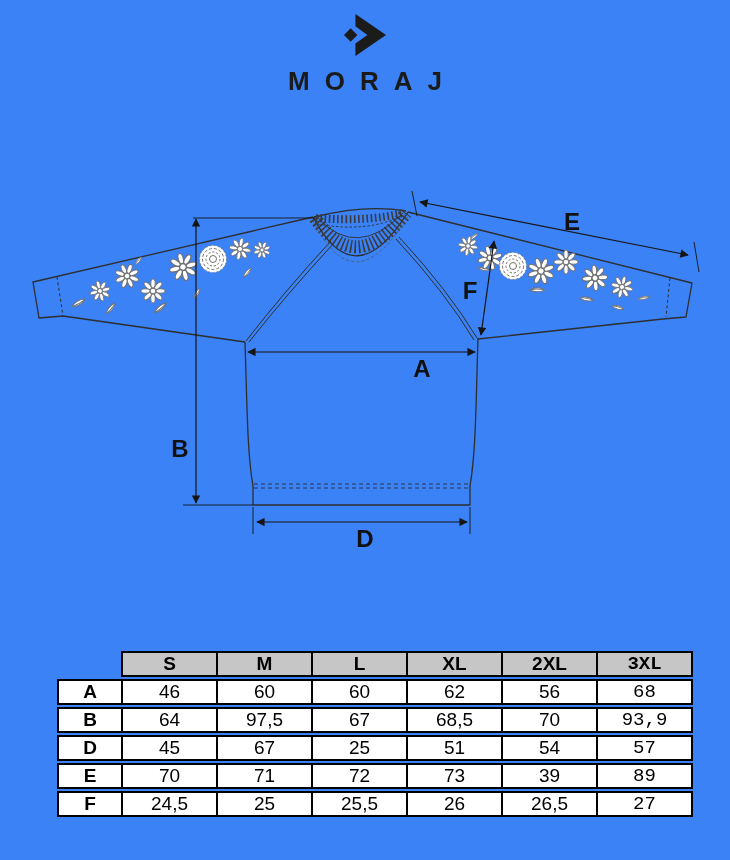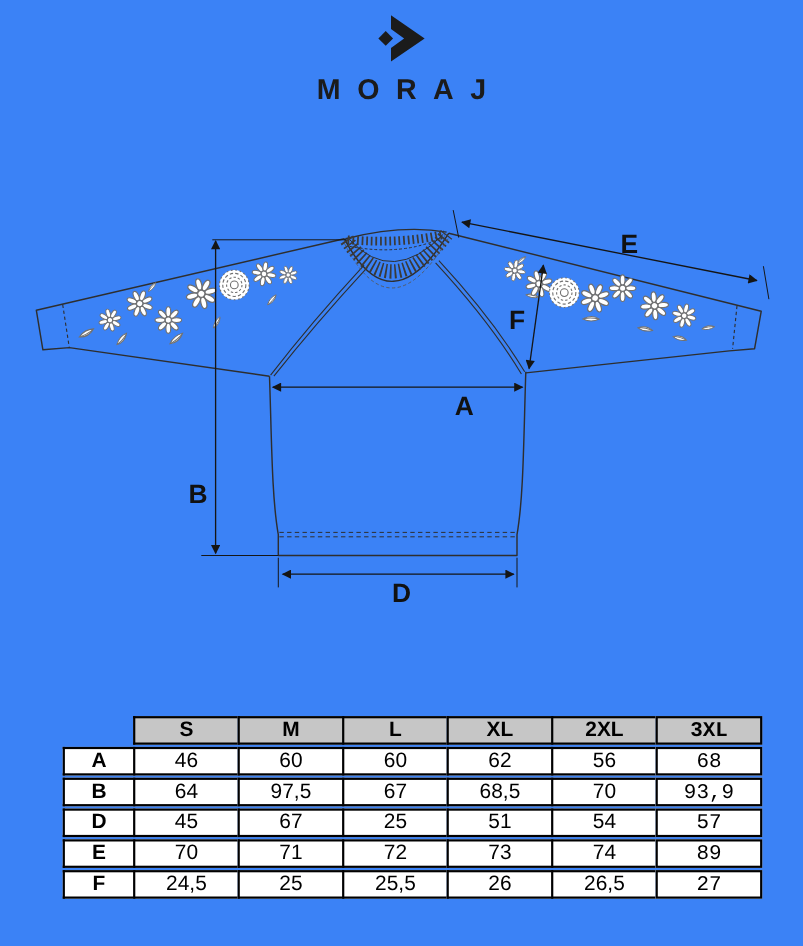--- a/index.html
+++ b/index.html
@@ -182,21 +182,21 @@
         <td>51</td>
         <td>54</td>
         <td>57</td>
       </tr>
       <tr>
         <th class="row-label">E</th>
         <td>70</td>
         <td>71</td>
         <td>72</td>
         <td>73</td>
-        <td>74</td>
+        <td>39</td>
         <td>89</td>
       </tr>
       <tr>
         <th class="row-label">F</th>
         <td>24,5</td>
         <td>25</td>
         <td>25,5</td>
         <td>26</td>
         <td>26,5</td>
         <td>27</td>

